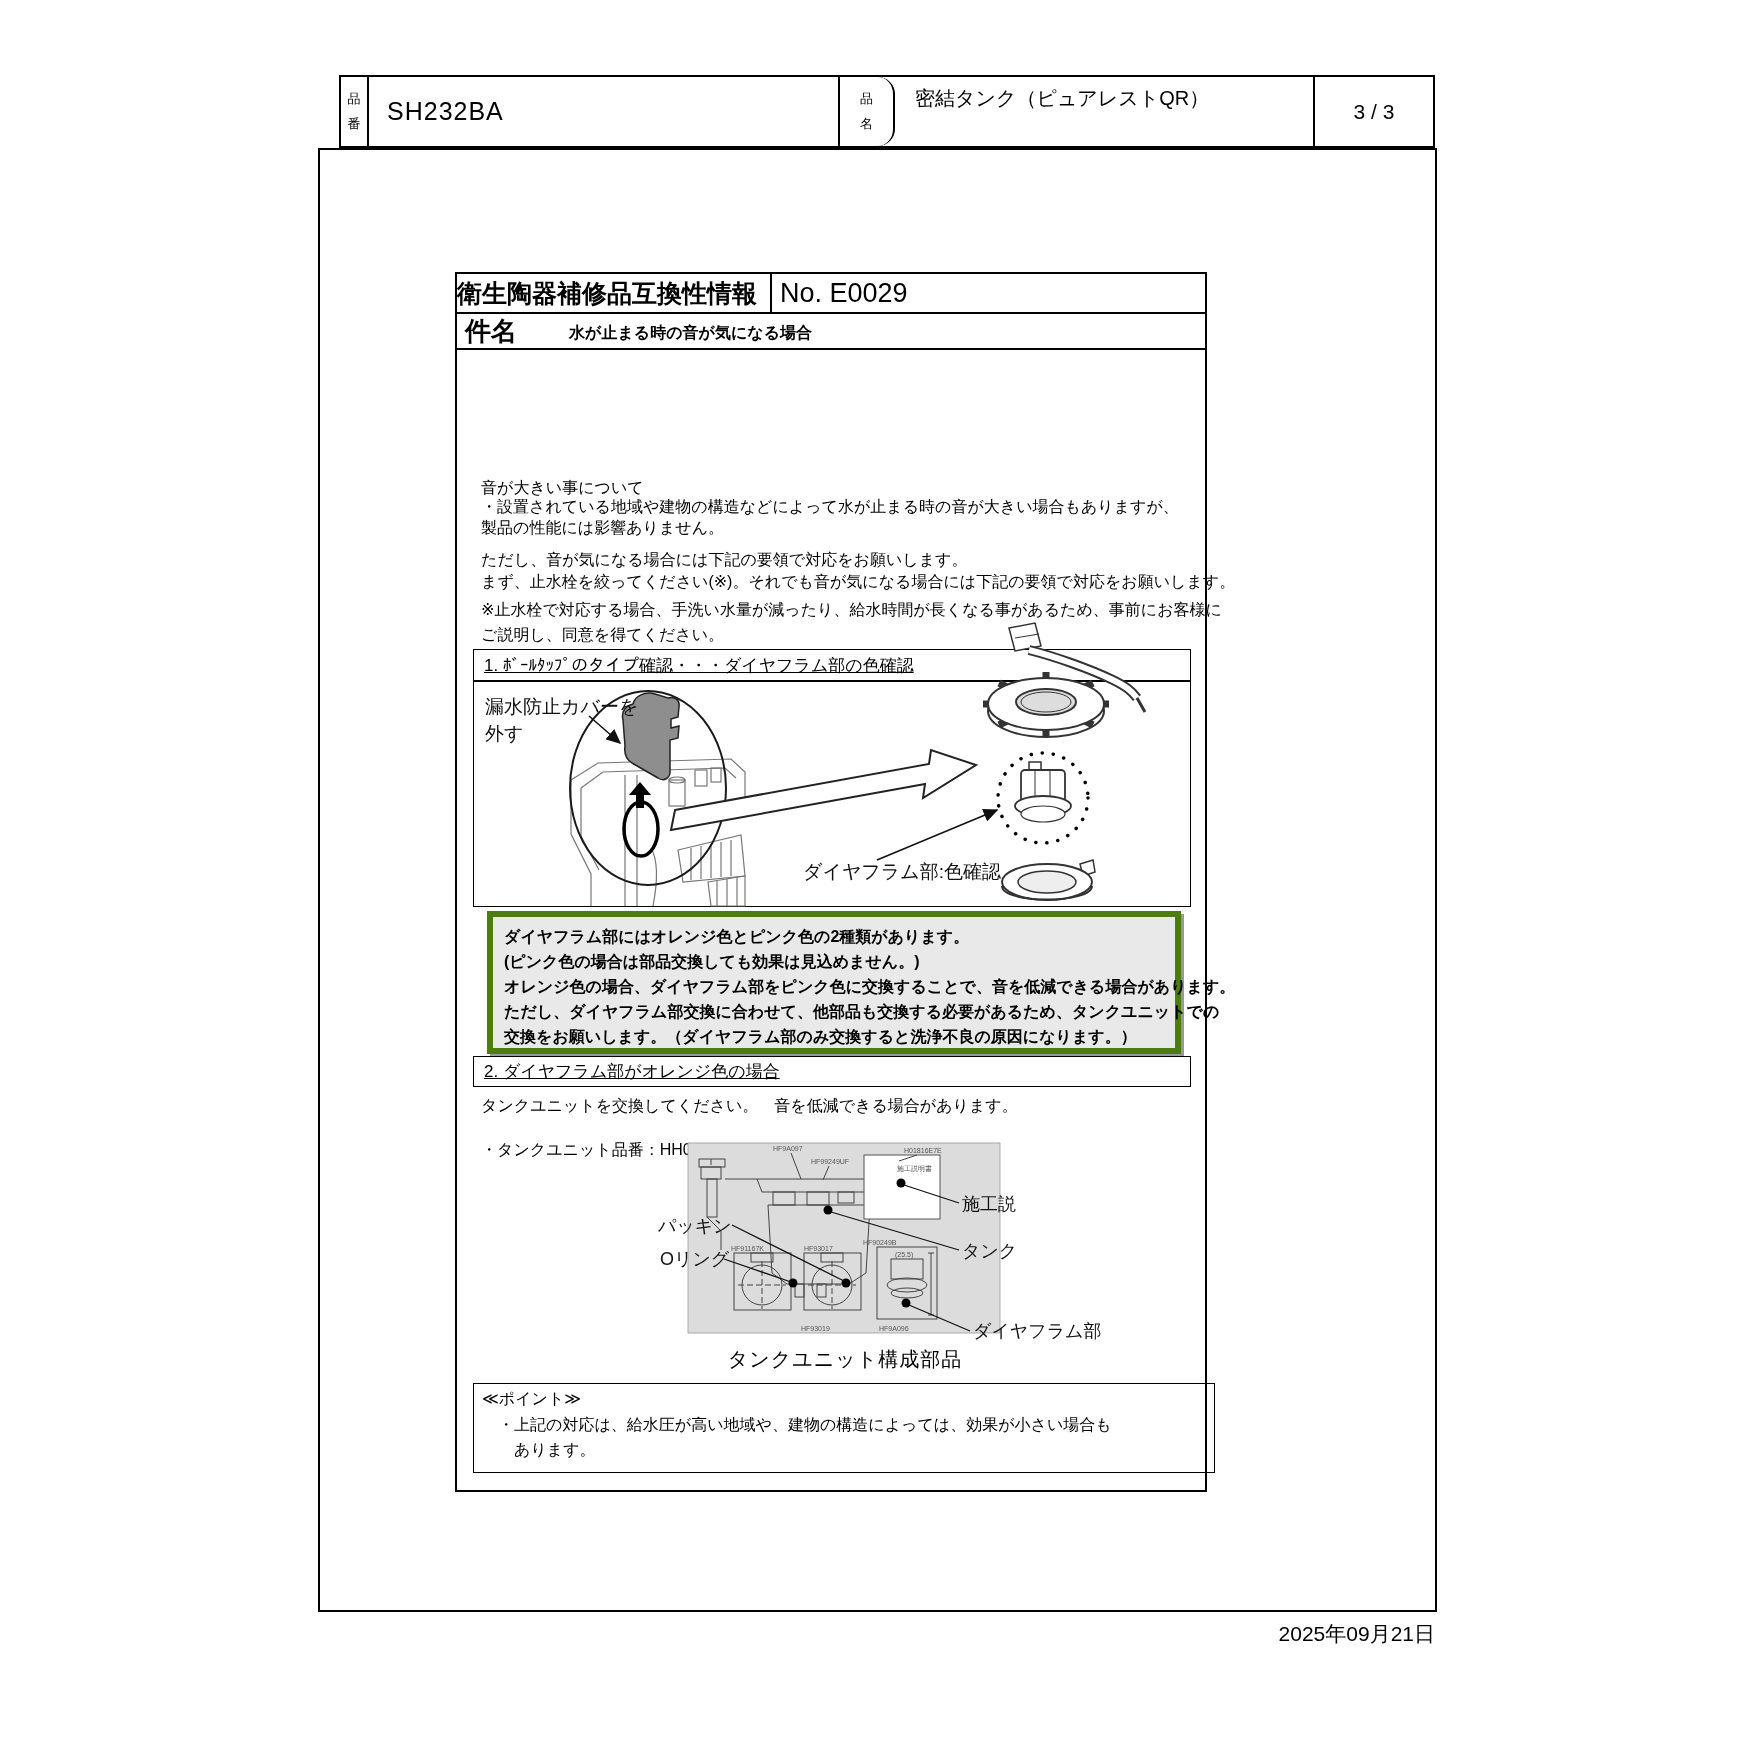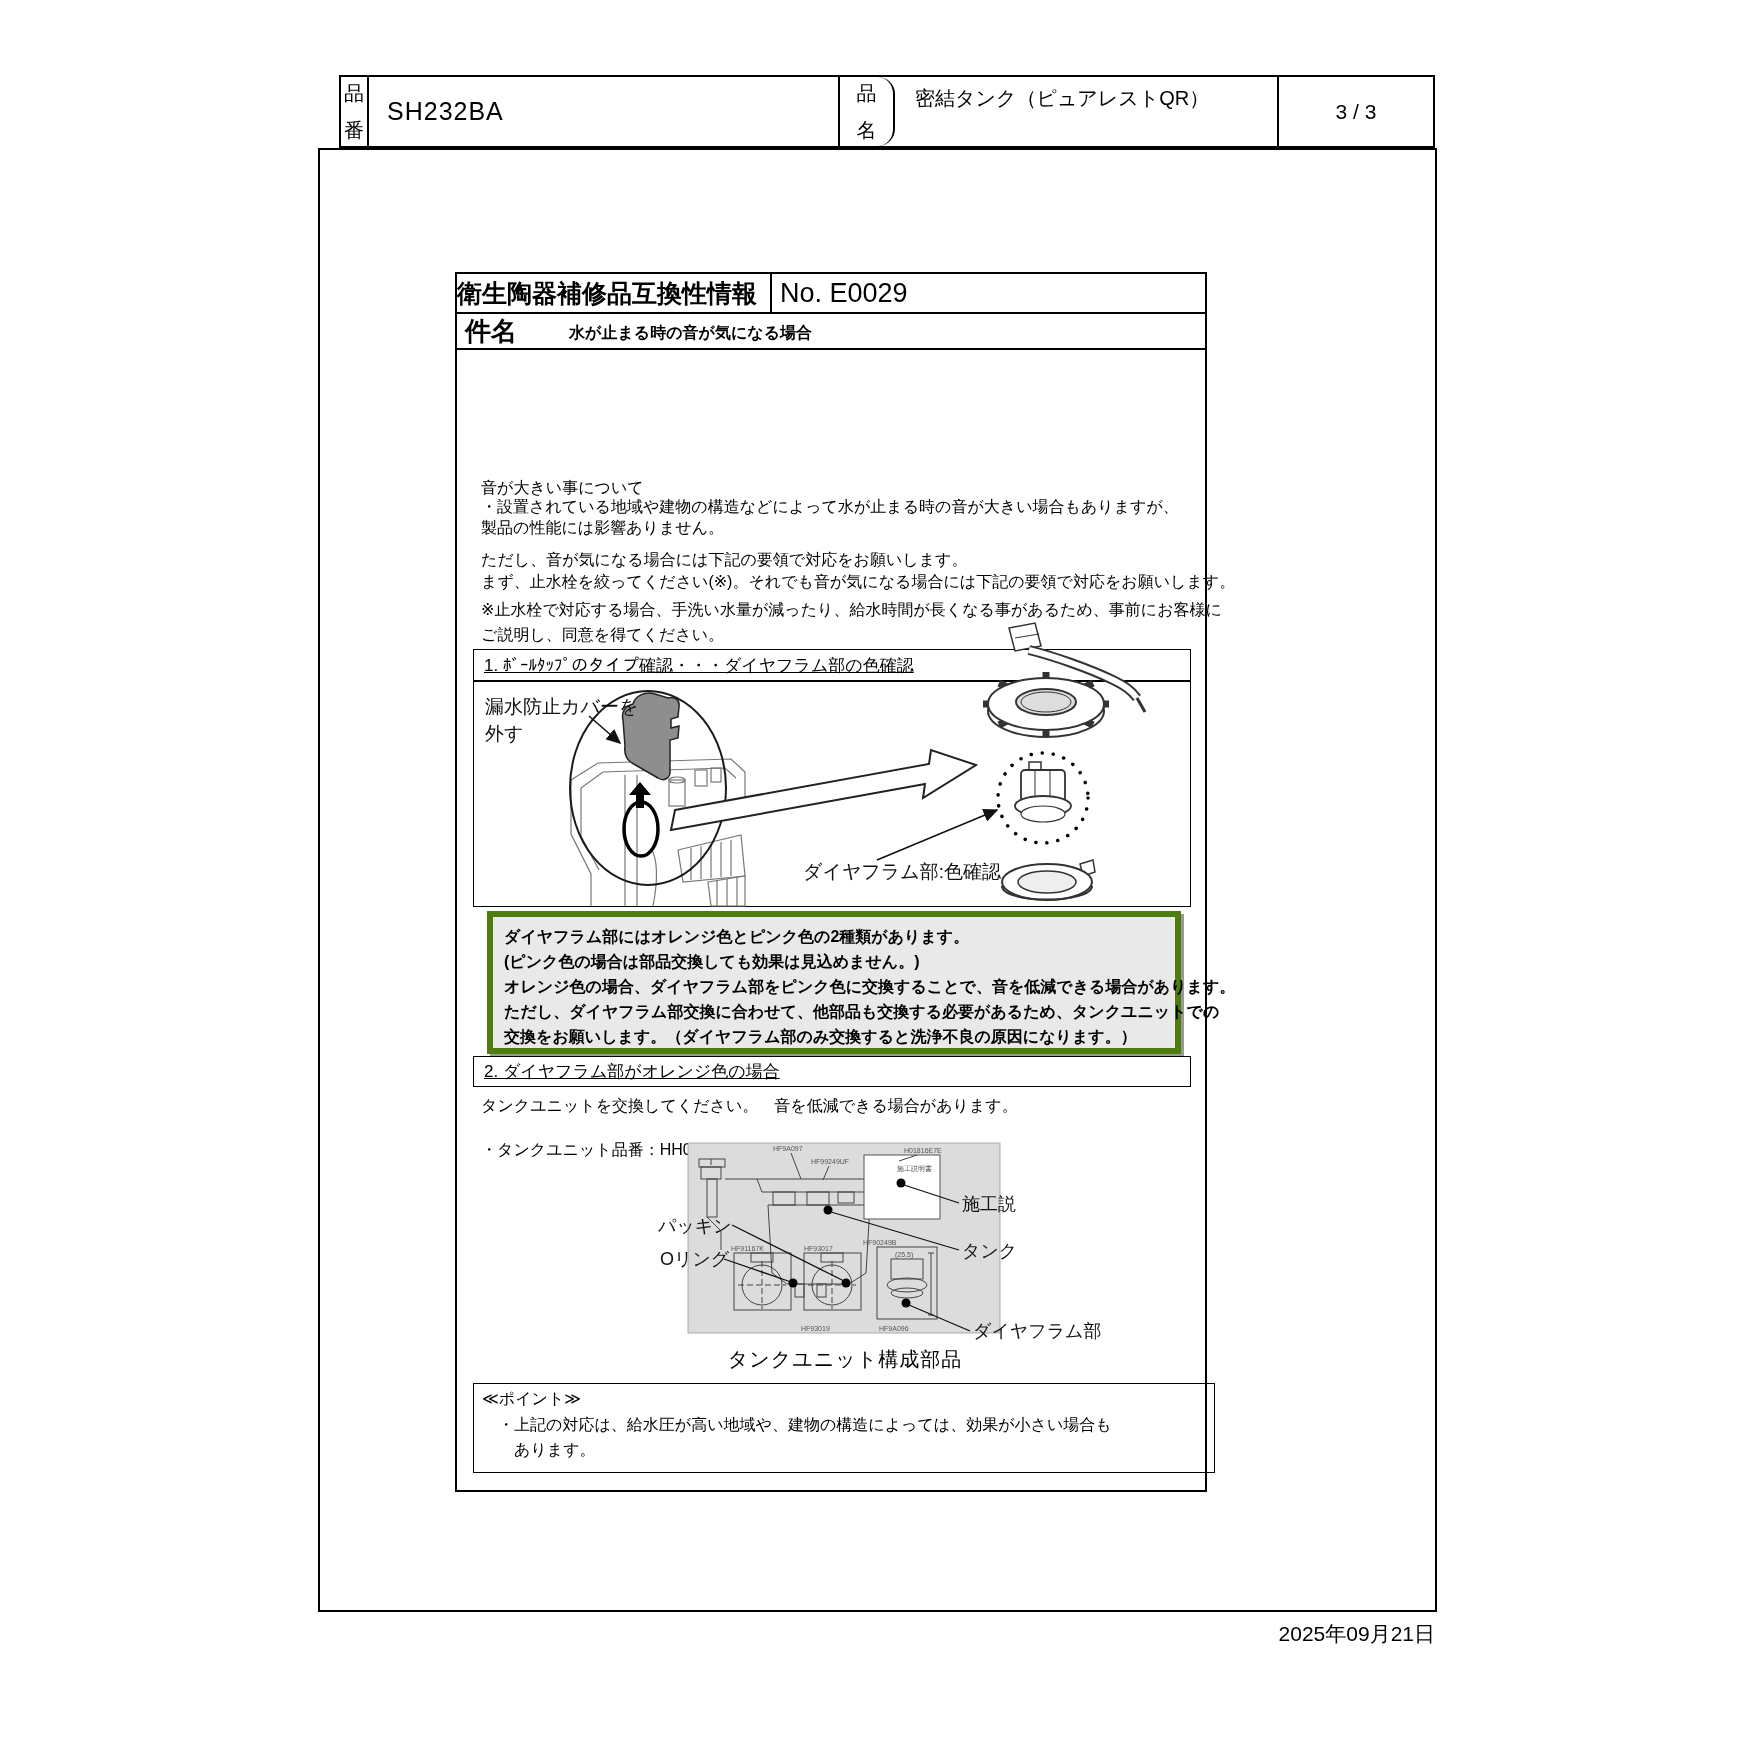--- a/index.html
+++ b/index.html
@@ -7,24 +7,24 @@
     width:1754px;height:1754px;position:relative;background:#fff;color:#000;
     font-family:"Liberation Sans","DejaVu Sans",sans-serif;
     overflow:hidden;
   }
   .abs{position:absolute;box-sizing:border-box;}
   
   .hdr-table{left:339px;top:75px;width:1096px;height:73px;border:2px solid #000;display:flex;}
   .hdr-cell{box-sizing:border-box;border-right:2px solid #000;height:100%;}
   .hdr-cell:last-child{border-right:none;}
   .hdr-vlabel{width:28px;display:flex;align-items:center;justify-content:center;}
-  .hdr-vlabel span{display:inline-block;width:1em;font-size:20px;line-height:1.85;text-align:center;word-break:break-all;}
+  .hdr-vlabel span{display:inline-block;width:1em;font-size:13px;line-height:1.85;text-align:center;word-break:break-all;}
   .hdr-vlabel2{width:55px;border-radius:17px;}
   .hdr-itemno{width:471px;display:flex;align-items:center;padding-left:18px;font-size:25px;letter-spacing:1px;}
-  .hdr-itemname{width:384px;padding:8px 0 0 20px;font-size:20px;}
+  .hdr-itemname{width:420px;padding:8px 0 0 20px;font-size:20px;}
   .hdr-page{flex:1;display:flex;align-items:center;justify-content:center;font-size:21px;}
   
   .page-frame{left:318px;top:148px;width:1119px;height:1464px;border:2px solid #000;}
   
   .content-box{left:455px;top:272px;width:752px;height:1220px;border:2px solid #000;background:#fff;}
   .row-title{left:0;top:0;width:748px;height:40px;border-bottom:2px solid #000;display:flex;}
   .title-cell{width:315px;border-right:2px solid #000;display:flex;align-items:center;
     font-size:25px;font-weight:bold;white-space:nowrap;box-sizing:border-box;}
   .docno-cell{flex:1;display:flex;align-items:center;padding-left:8px;font-size:27px;white-space:nowrap;}
   .row-subject{left:0;top:40px;width:748px;height:36px;border-bottom:2px solid #000;display:flex;align-items:flex-end;padding:0 0 4px 8px;}

